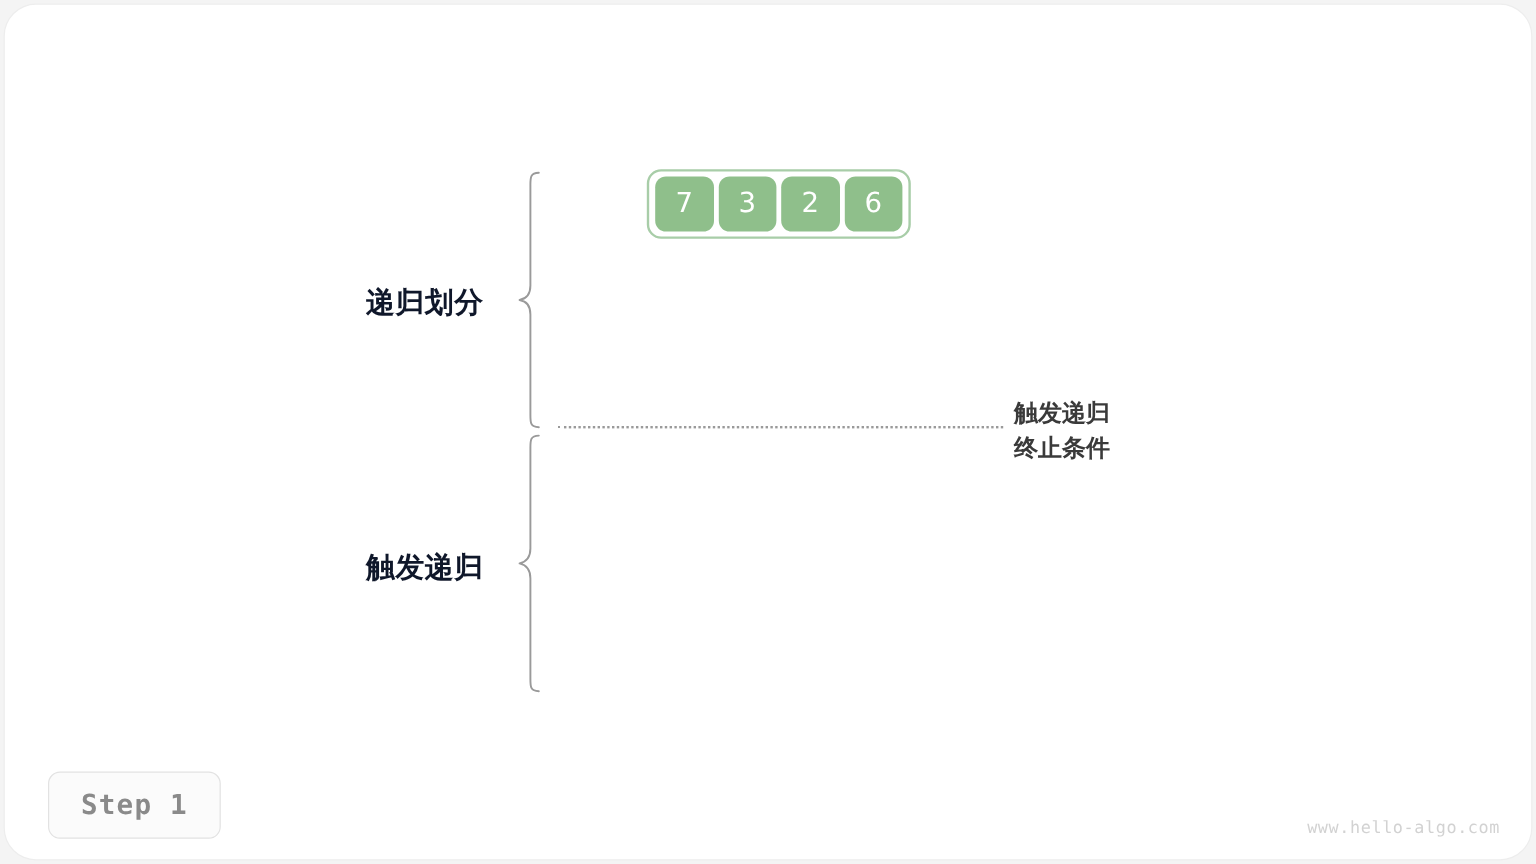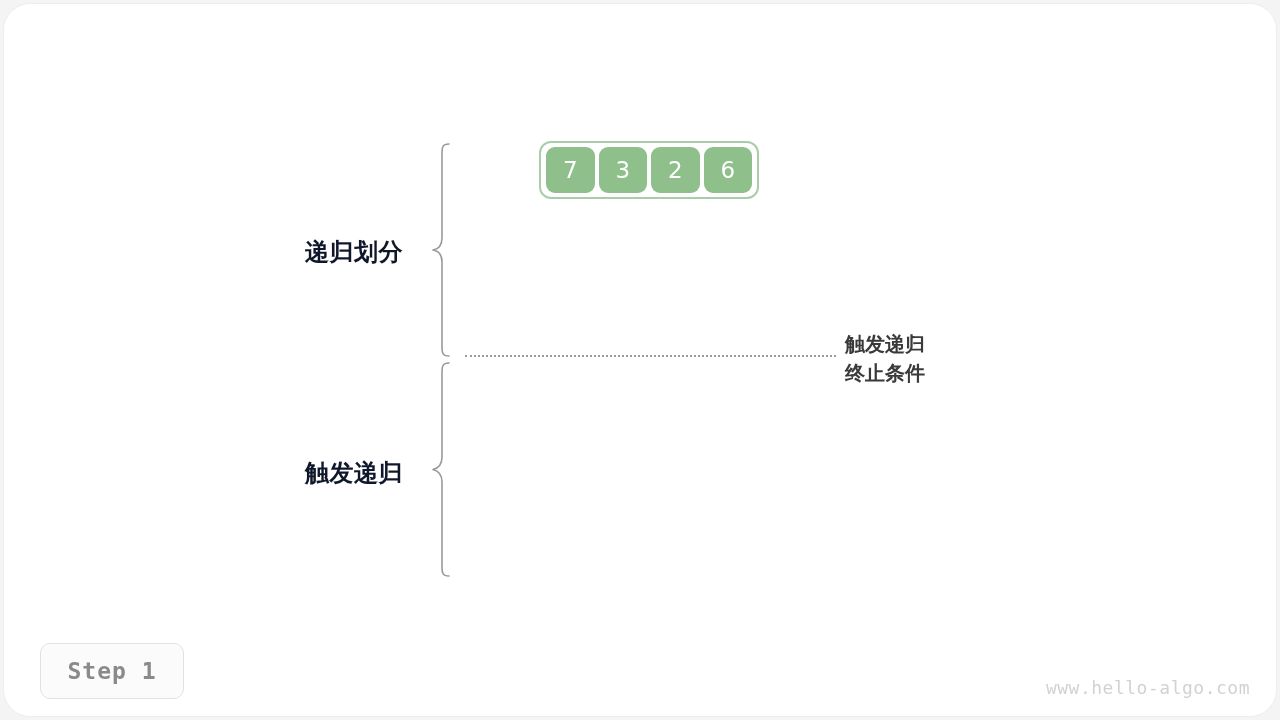--- a/index.html
+++ b/index.html
@@ -118,21 +118,21 @@
     color: #8a8a8a;
     letter-spacing: 1px;
   }
 
   
   #watermark {
     position: absolute;
     right: 26px;
     bottom: 18px;
     font-family: "DejaVu Sans Mono", monospace;
-    font-size: 18px;
+    font-size: 14px;
     color: #d2d2d2;
     letter-spacing: 0.5px;
   }
 </style>
 </head>
 <body>
 
 <div id="slide">
   <div id="card">
 

